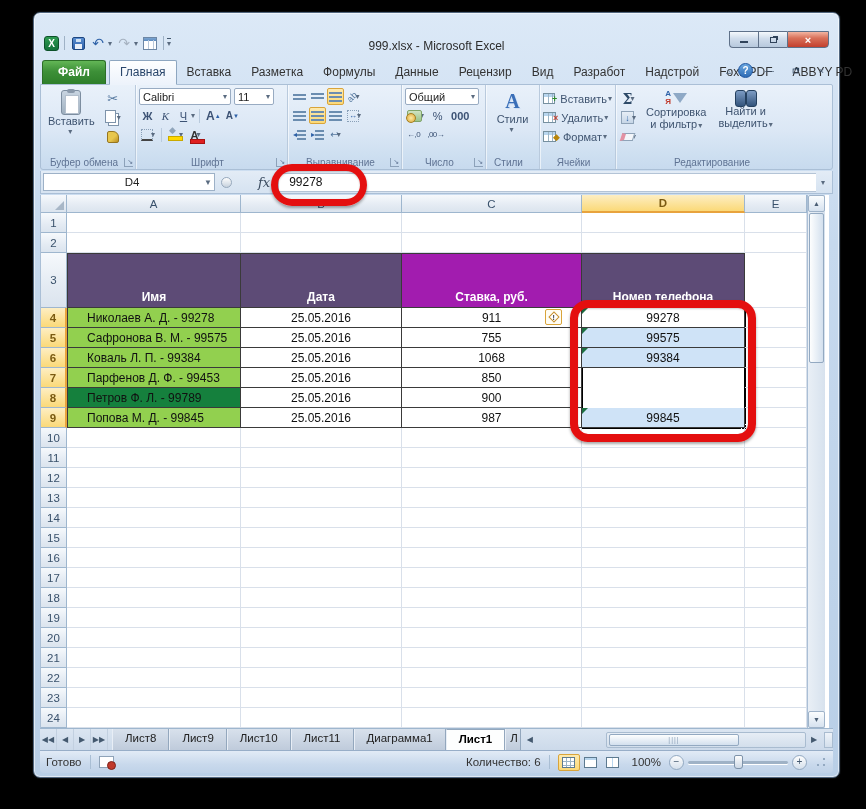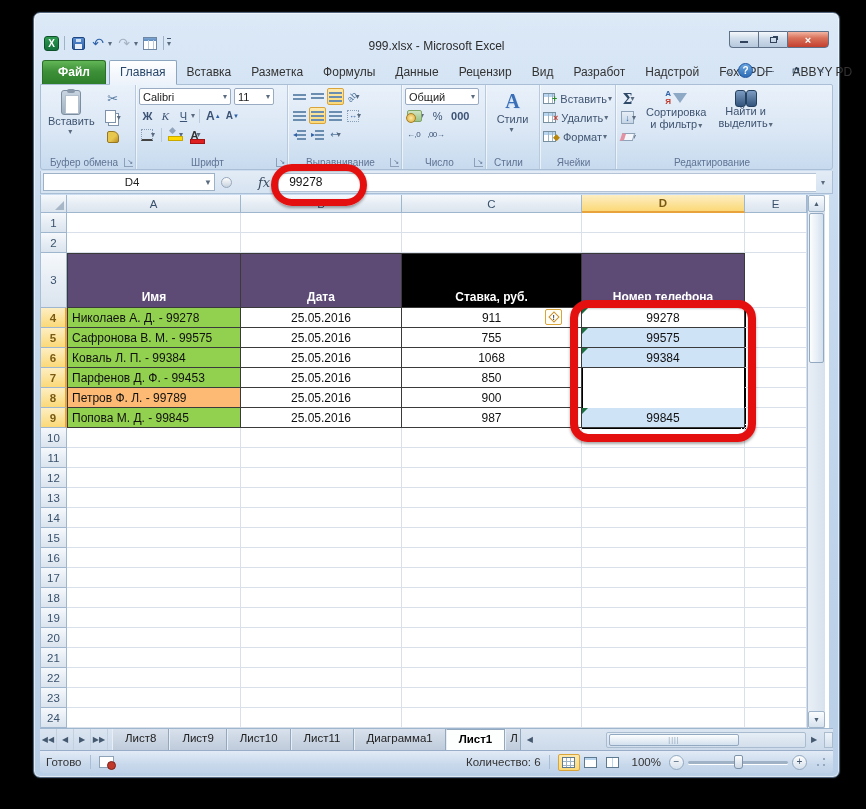--- a/index.html
+++ b/index.html
@@ -123,21 +123,21 @@
   .ch.sel,.rh.sel{background:linear-gradient(#fdeec3,#fbd978);color:#7a5a12;font-weight:bold;}
   .ch.sel{border-bottom:2px solid #e8a33d;}
   .rh.sel{border-right:2px solid #e8a33d;}
   .corner-tri{position:absolute;right:2px;bottom:2px;width:0;height:0;border-left:9px solid transparent;border-bottom:9px solid #a8b7c7;}
   .cell{position:absolute;border-right:1px solid #d9e0ea;border-bottom:1px solid #d9e0ea;font-size:12px;color:#111;
     display:flex;align-items:center;}
   .tbl{border-right:1px solid #3a3a3a;border-bottom:1px solid #3a3a3a;}
   .tbl.first{border-left:1px solid #3a3a3a;}
   .tbl.toprow{border-top:1px solid #3a3a3a;}
   .tbl-h{justify-content:center;align-items:flex-end;padding-bottom:3px;font-weight:bold;color:#fff;font-size:12px;}
-  .c-name{padding-left:4px;}
+  .c-name{padding-left:19px;}
   .c-mid{justify-content:center;}
   .tri{position:absolute;left:0;top:0;width:0;height:0;border-top:6px solid #1d6f42;border-right:6px solid transparent;}
   #sel-overlay{position:absolute;border:2px solid #000;pointer-events:none;}
   #fill-handle{position:absolute;width:6px;height:6px;background:#000;border:1px solid #fff;}
   #smart-tag{position:absolute;width:17px;height:16px;background:#fffdf4;border:1px solid #d9a43a;border-radius:2px;
     display:flex;align-items:center;justify-content:center;}
   #smart-tag .diamond{width:8px;height:8px;border:1px solid #c8922e;transform:rotate(45deg);background:#fff;
     display:flex;align-items:center;justify-content:center;}
   #smart-tag .diamond b{transform:rotate(-45deg);font-size:7px;color:#333;line-height:7px;}
   
@@ -495,21 +495,21 @@
       <div class="cell" style="left: 704px; top: 18px; width: 62px; height: 20px;"></div>
       <div class="rh" style="left: 0px; top: 38px; width: 26px; height: 20px;">2</div>
       <div class="cell" style="left: 26px; top: 38px; width: 174px; height: 20px;"></div>
       <div class="cell" style="left: 200px; top: 38px; width: 161px; height: 20px;"></div>
       <div class="cell" style="left: 361px; top: 38px; width: 180px; height: 20px;"></div>
       <div class="cell" style="left: 541px; top: 38px; width: 163px; height: 20px;"></div>
       <div class="cell" style="left: 704px; top: 38px; width: 62px; height: 20px;"></div>
       <div class="rh" style="left: 0px; top: 58px; width: 26px; height: 55px;">3</div>
       <div class="cell tbl tbl-h first toprow" style="left: 26px; top: 58px; width: 174px; height: 55px; background: rgb(93, 75, 118);">Имя</div>
       <div class="cell tbl tbl-h toprow" style="left: 200px; top: 58px; width: 161px; height: 55px; background: rgb(93, 75, 118);">Дата</div>
-      <div class="cell tbl tbl-h toprow" style="left: 361px; top: 58px; width: 180px; height: 55px; background: #000000;">Ставка, руб.</div>
+      <div class="cell tbl tbl-h toprow" style="left: 361px; top: 58px; width: 180px; height: 55px; background: #a21caf;">Ставка, руб.</div>
       <div class="cell tbl tbl-h toprow" style="left: 541px; top: 58px; width: 163px; height: 55px; background: rgb(93, 75, 118);">Номер телефона</div>
       <div class="cell" style="left: 704px; top: 58px; width: 62px; height: 55px;"></div>
       <div class="rh sel" style="left: 0px; top: 113px; width: 26px; height: 20px;">4</div>
       <div class="cell tbl first c-name" style="left: 26px; top: 113px; width: 174px; height: 20px; background: rgb(146, 208, 79);">Николаев А. Д. - 99278</div>
       <div class="cell tbl c-mid" style="left: 200px; top: 113px; width: 161px; height: 20px;">25.05.2016</div>
       <div class="cell tbl c-mid" style="left: 361px; top: 113px; width: 180px; height: 20px;">911</div>
       <div class="cell tbl c-mid" style="left: 541px; top: 113px; width: 163px; height: 20px; background: rgb(255, 255, 255);">99278<div class="tri"></div></div>
       <div class="cell" style="left: 704px; top: 113px; width: 62px; height: 20px;"></div>
       <div class="rh sel" style="left: 0px; top: 133px; width: 26px; height: 20px;">5</div>
       <div class="cell tbl first c-name" style="left: 26px; top: 133px; width: 174px; height: 20px; background: rgb(146, 208, 79);">Сафронова В. М. - 99575</div>
@@ -522,21 +522,21 @@
       <div class="cell tbl c-mid" style="left: 200px; top: 153px; width: 161px; height: 20px;">25.05.2016</div>
       <div class="cell tbl c-mid" style="left: 361px; top: 153px; width: 180px; height: 20px;">1068</div>
       <div class="cell tbl c-mid" style="left: 541px; top: 153px; width: 163px; height: 20px; background: rgb(207, 227, 247);">99384<div class="tri"></div></div>
       <div class="cell" style="left: 704px; top: 153px; width: 62px; height: 20px;"></div>
       <div class="rh sel" style="left: 0px; top: 173px; width: 26px; height: 20px;">7</div>
       <div class="cell tbl first c-name" style="left: 26px; top: 173px; width: 174px; height: 20px; background: rgb(146, 208, 79);">Парфенов Д. Ф. - 99453</div>
       <div class="cell tbl c-mid" style="left: 200px; top: 173px; width: 161px; height: 20px;">25.05.2016</div>
       <div class="cell tbl c-mid" style="left: 361px; top: 173px; width: 180px; height: 20px;">850</div>
       <div class="cell" style="left: 704px; top: 173px; width: 62px; height: 20px;"></div>
       <div class="rh sel" style="left: 0px; top: 193px; width: 26px; height: 20px;">8</div>
-      <div class="cell tbl first c-name" style="left: 26px; top: 193px; width: 174px; height: 20px; background: #fdba74;">Петров Ф. Л. - 99789</div>
+      <div class="cell tbl first c-name" style="left: 26px; top: 193px; width: 174px; height: 20px; background: #15803d;">Петров Ф. Л. - 99789</div>
       <div class="cell tbl c-mid" style="left: 200px; top: 193px; width: 161px; height: 20px;">25.05.2016</div>
       <div class="cell tbl c-mid" style="left: 361px; top: 193px; width: 180px; height: 20px;">900</div>
       <div class="cell" style="left: 704px; top: 193px; width: 62px; height: 20px;"></div>
       <div class="rh sel" style="left: 0px; top: 213px; width: 26px; height: 20px;">9</div>
       <div class="cell tbl first c-name" style="left: 26px; top: 213px; width: 174px; height: 20px; background: rgb(146, 208, 79);">Попова М. Д. - 99845</div>
       <div class="cell tbl c-mid" style="left: 200px; top: 213px; width: 161px; height: 20px;">25.05.2016</div>
       <div class="cell tbl c-mid" style="left: 361px; top: 213px; width: 180px; height: 20px;">987</div>
       <div class="cell tbl c-mid" style="left: 541px; top: 213px; width: 163px; height: 20px; background: rgb(207, 227, 247);">99845<div class="tri"></div></div>
       <div class="cell" style="left: 704px; top: 213px; width: 62px; height: 20px;"></div>
       <div class="rh" style="left: 0px; top: 233px; width: 26px; height: 20px;">10</div>

